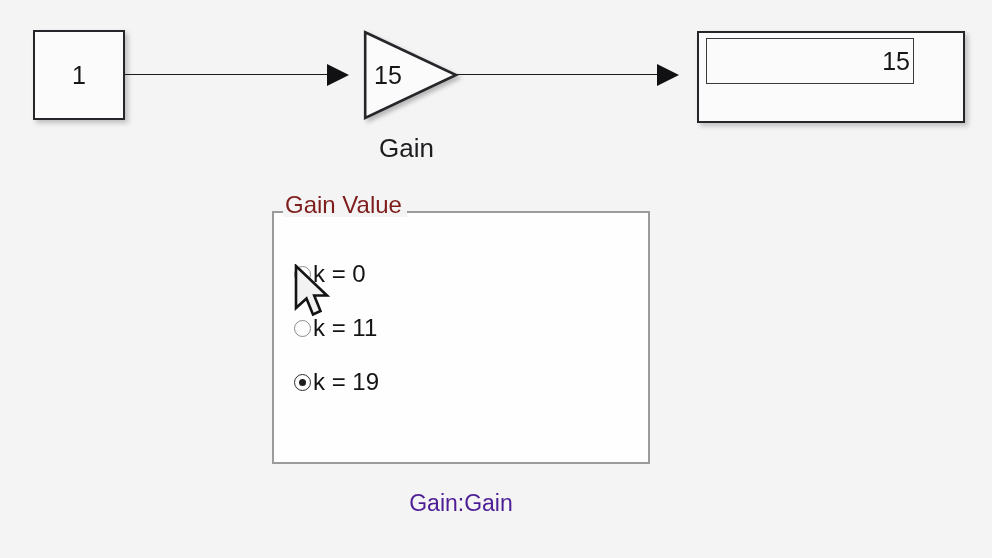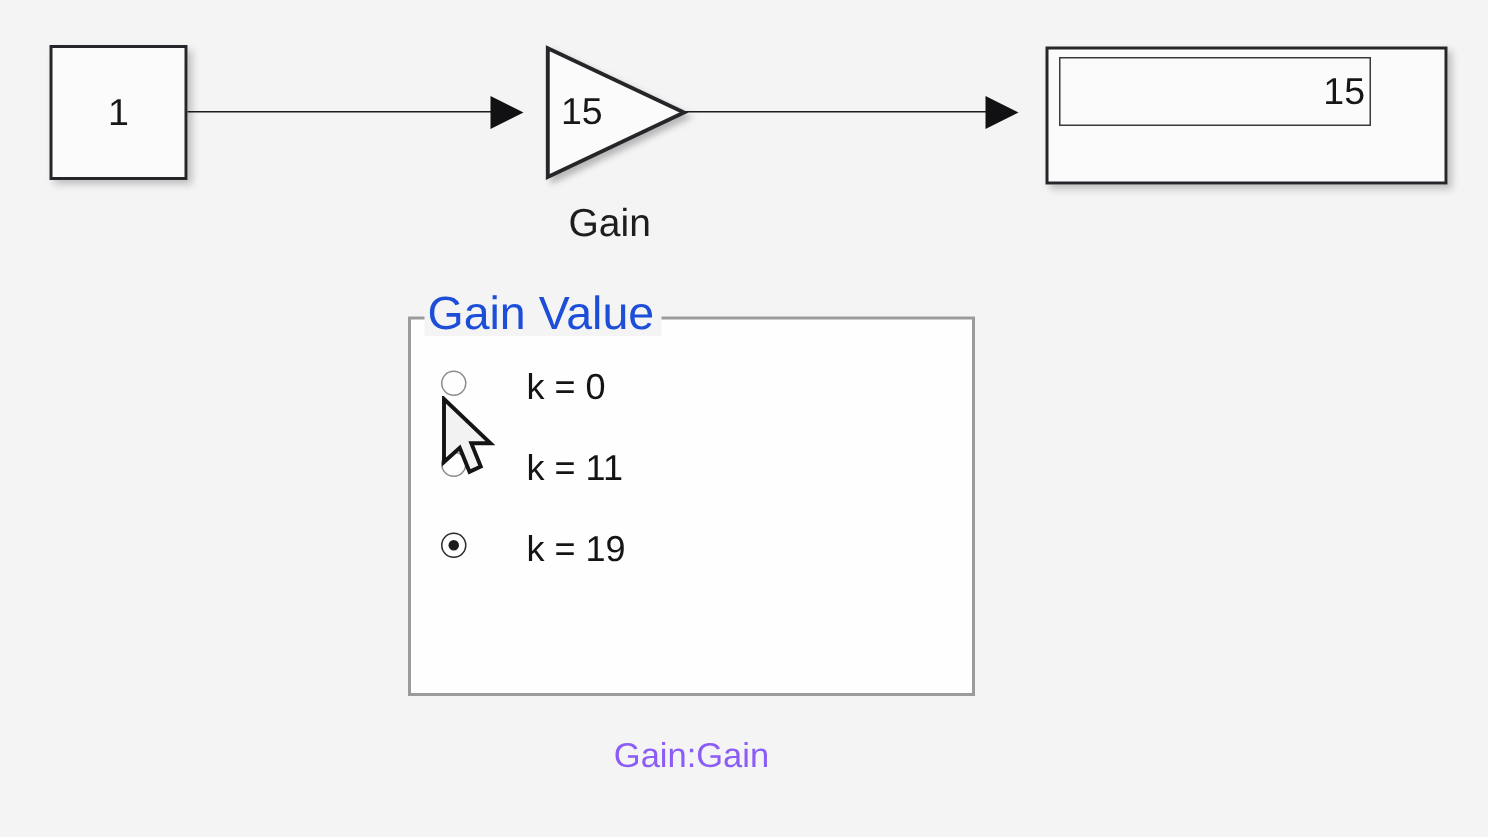--- a/index.html
+++ b/index.html
@@ -126,36 +126,35 @@
     background: #fefefe;
     border: 2px solid #9b9b9b;
     box-sizing: border-box;
   }
   #group-legend {
     position: absolute;
     left: 9px;
     top: -20px;
     background: #f4f4f4;
     padding: 0 5px 0 2px;
-    font-size: 31px;
-    color: #1d4ed8;
+    font-size: 24px;
+    color: #7f1d1d;
     line-height: 1;
     white-space: nowrap;
   }
   #radio-list {
     position: absolute;
     left: 20px;
     top: 34px;
     width: 330px;
   }
   .radio-row {
     display: flex;
-    align-items: flex-start;
+    align-items: center;
     height: 54px;
-    gap: 38px;
   }
   .radio-mark {
     width: 17px;
     height: 17px;
     border-radius: 50%;
     border: 1.6px solid #8c8c8c;
     box-sizing: border-box;
     background: #fefefe;
     position: relative;
     flex: 0 0 auto;
@@ -182,21 +181,21 @@
     white-space: nowrap;
   }
 
   
   #group-caption {
     left: 272px;
     top: 490px;
     width: 378px;
     text-align: center;
     font-size: 23px;
-    color: #8b5cf6;
+    color: #4c1d95;
     white-space: nowrap;
   }
 
   
   #mouse-cursor {
     left: 292px;
     top: 264px;
     width: 42px;
     height: 58px;
     pointer-events: none;

